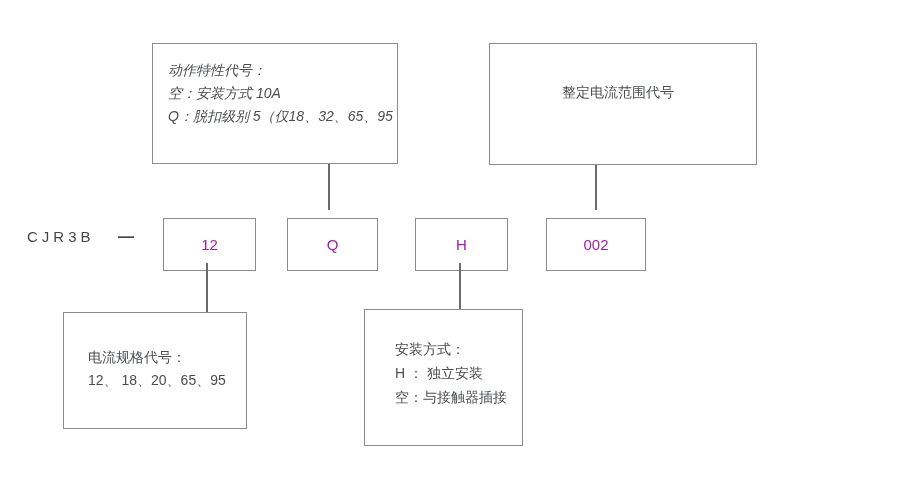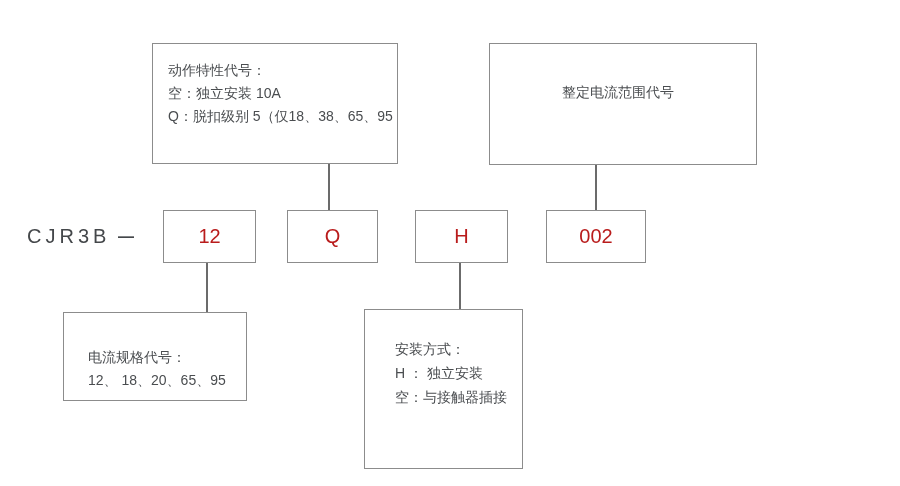--- a/index.html
+++ b/index.html
@@ -27,73 +27,74 @@
     line-height: 23px;
     color: #4a4d50;
   }
   .callout .line {
     white-space: nowrap;
   }
   .code-box {
     display: flex;
     align-items: center;
     justify-content: center;
-    font-size: 20px;
-    color: #b91c1c;
+    font-size: 15px;
+    color: #a21caf;
+    margin-top: 8px;
   }
   .connector {
     position: absolute;
     width: 2px;
     background: #6b6b6b;
   }
   .prefix-label {
     position: absolute;
     left: 27px;
     top: 210px;
     height: 53px;
     display: flex;
     align-items: center;
-    font-size: 20px;
+    font-size: 15px;
     letter-spacing: 4px;
     color: #44474a;
   }
   .separator {
     position: absolute;
     left: 118px;
     top: 210px;
     height: 53px;
     display: flex;
     align-items: center;
     font-size: 16px;
     font-weight: 700;
     color: #44474a;
   }
   
-  #callout-action   { left: 152px; top: 43px;  width: 246px; height: 121px; padding: 15px 4px 0 15px; }
+  #callout-action   { left: 152px; top: 43px;  width: 246px; height: 121px; padding: 15px 4px 0 15px; font-style: italic; }
   #callout-range    { left: 489px; top: 43px;  width: 268px; height: 122px; padding: 37px 4px 8px 72px; }
-  #callout-spec     { left: 63px;  top: 312px; width: 184px; height: 89px; padding: 33px 4px 0 24px; }
-  #callout-mount    { left: 364px; top: 309px; width: 159px; height: 160px; padding: 27px 4px 0 30px; line-height: 24px; }
+  #callout-spec     { left: 63px;  top: 312px; width: 184px; height: 117px; padding: 33px 4px 0 24px; }
+  #callout-mount    { left: 364px; top: 309px; width: 159px; height: 137px; padding: 27px 4px 0 30px; line-height: 24px; }
   #code-12   { left: 163px; top: 210px; width: 93px;  height: 53px; }
   #code-q    { left: 287px; top: 210px; width: 91px;  height: 53px; }
   #code-h    { left: 415px; top: 210px; width: 93px;  height: 53px; }
   #code-009  { left: 546px; top: 210px; width: 100px; height: 53px; }
   #conn-action-q  { left: 328px; top: 164px; height: 46px; }
   #conn-range-009 { left: 595px; top: 165px; height: 45px; }
   #conn-12-spec   { left: 206px; top: 263px; height: 49px; }
   #conn-h-mount   { left: 459px; top: 263px; height: 46px; }
 </style>
 </head>
 <body>
 
 <div class="canvas">
 
   <div class="box callout" id="callout-action">
     <div class="line">动作特性代号：</div>
-    <div class="line">空：独立安装 10A</div>
-    <div class="line">Q：脱扣级别 5（仅18、38、65、95</div>
+    <div class="line">空：安装方式 10A</div>
+    <div class="line">Q：脱扣级别 5（仅18、32、65、95</div>
   </div>
 
   <div class="box callout" id="callout-range">
     <div class="line">整定电流范围代号</div>
   </div>
 
   <div class="prefix-label">CJR3B</div>
   <div class="separator">—</div>
 
   <div class="box code-box" id="code-12">12</div>

